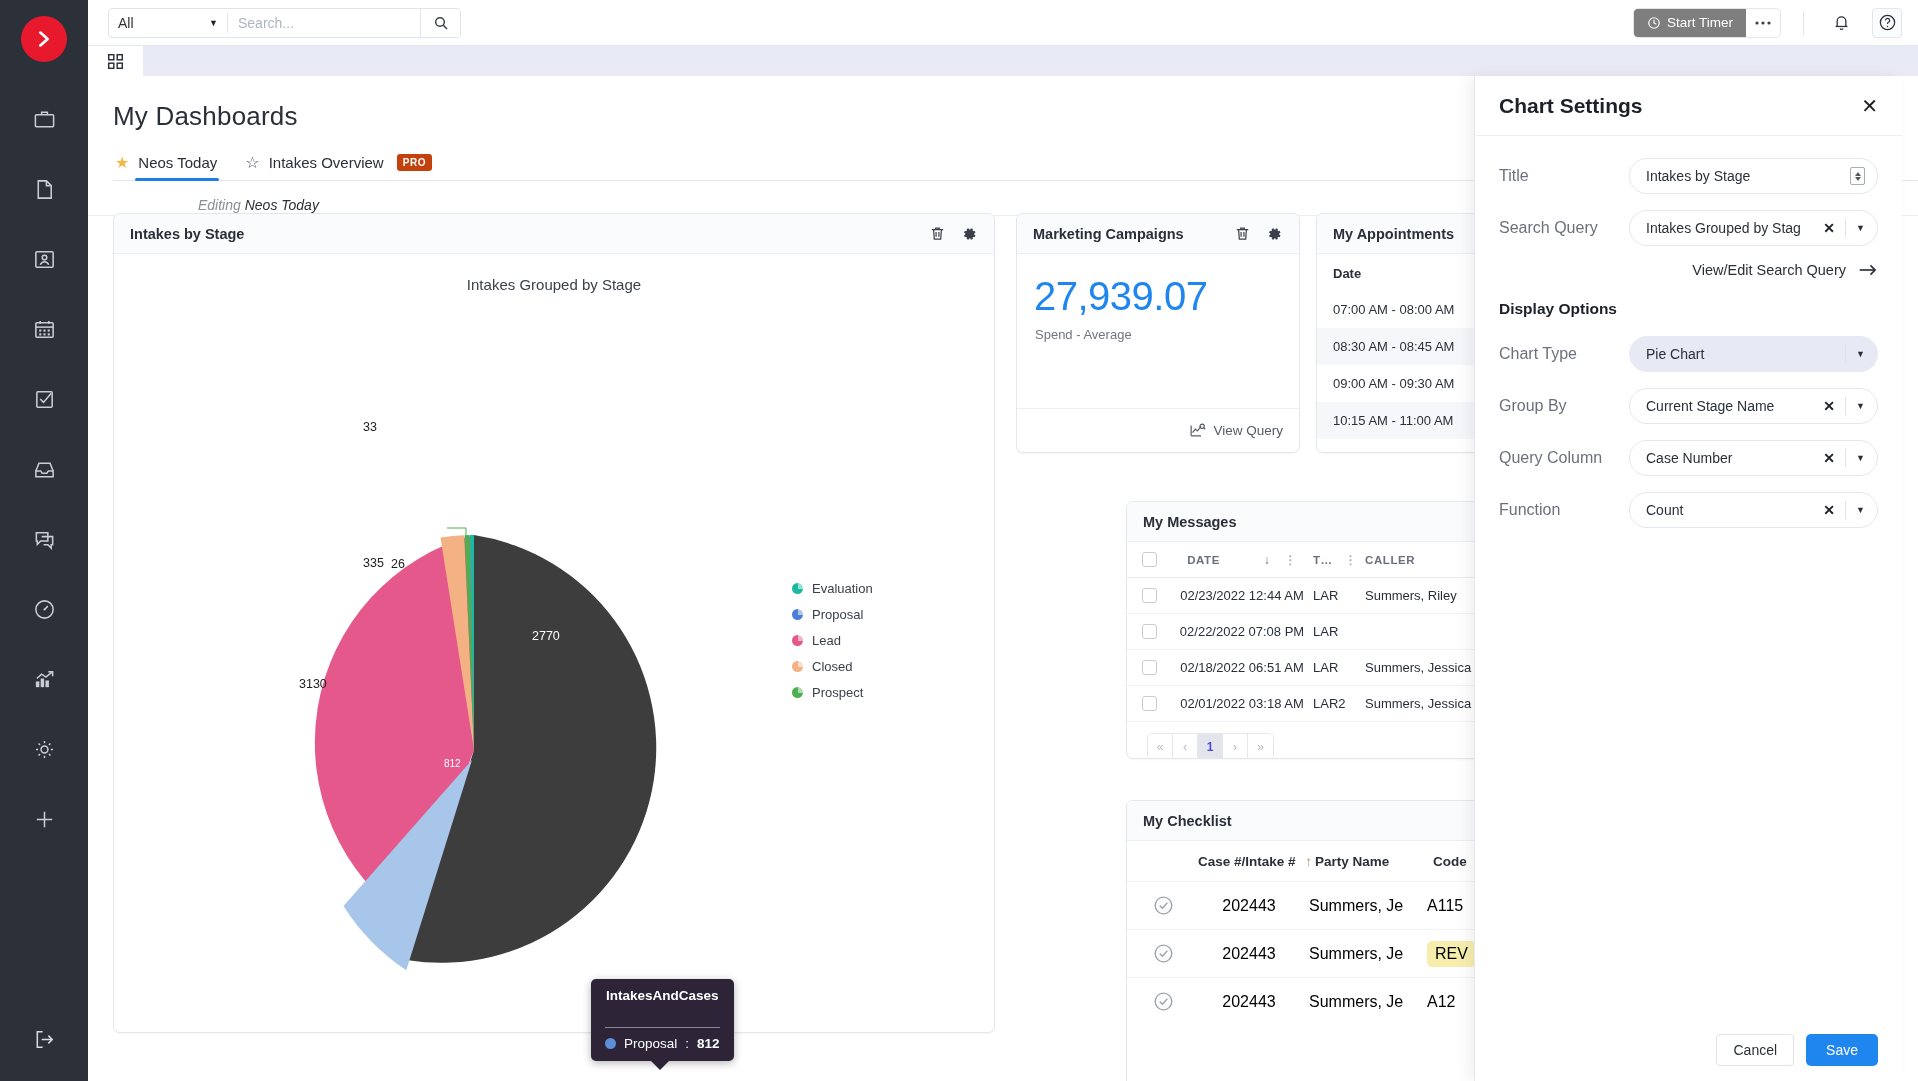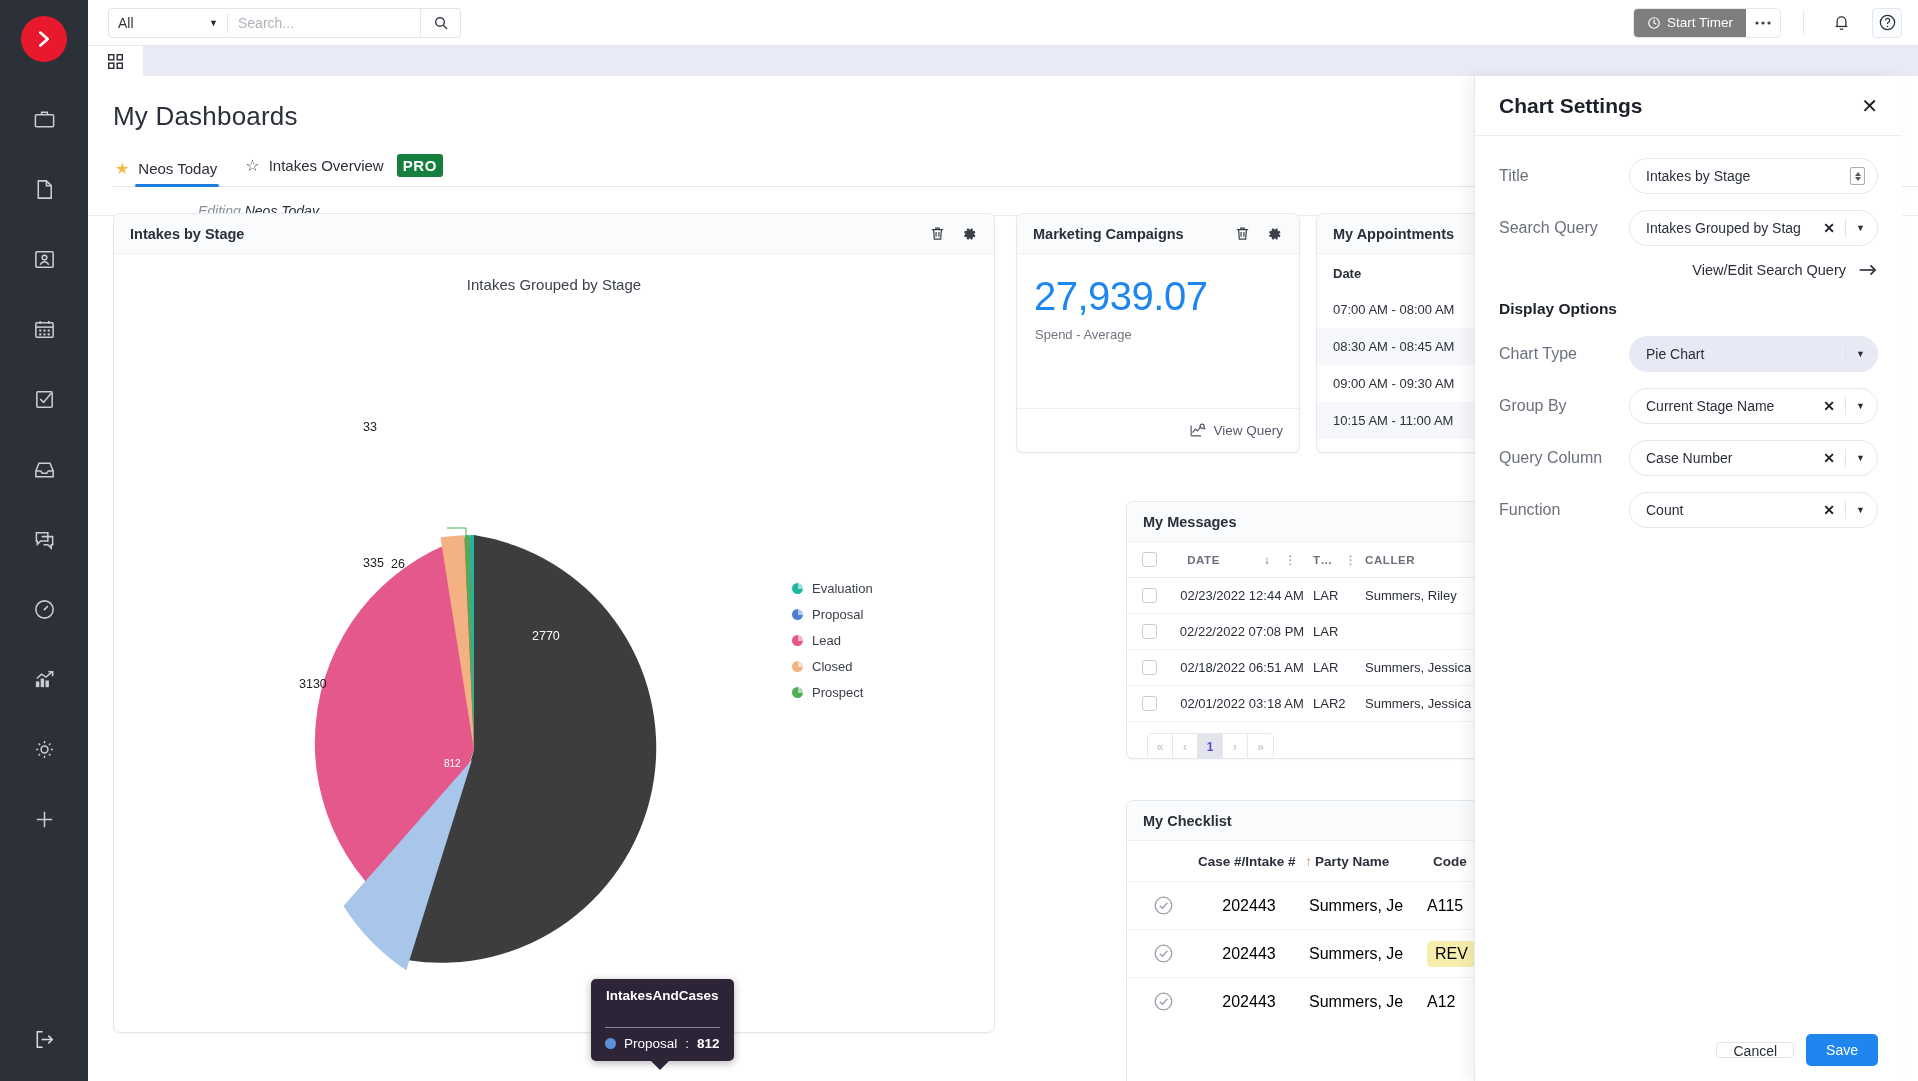--- a/index.html
+++ b/index.html
@@ -85,21 +85,21 @@
 
   .tabs { margin: 18px 0 0 25px; display: flex; align-items: flex-end; gap: 24px;
           border-bottom: 1px solid #e3e6ec; padding-bottom: 0; width: calc(100% - 25px); }
   .tab { display: flex; align-items: center; gap: 9px; padding: 4px 2px 9px 2px; cursor: pointer; position: relative; }
   .tab .label { font-size: 15px; color: #2a2f3a; }
   .tab.active .label { color: #2a2f3a; }
   .tab.active:after {
     content:''; position:absolute; left:22px; right:0; bottom:-1px; height:3px; background:#1f7fe0; border-radius:2px;
   }
   .pro-badge {
-    background: #15803d; color: #fff; font-size: 15px; font-weight: bold; letter-spacing: .6px;
+    background: #c2410c; color: #fff; font-size: 10px; font-weight: bold; letter-spacing: .6px;
     padding: 3px 6px; border-radius: 3px; margin-left: 4px;
   }
   .editing {
     margin: 16px 0 0 110px; font-size: 14px; font-style: italic; color: #8a8f99;
   }
   .editing b { font-style: italic; font-weight: normal; color: #2a2f3a; }
   .editing-bar { position:absolute; left:0; right:0; top:96px; height:44px; border-bottom:1px solid #eceef2; }
 
   
   .grid { position: absolute; left: 25px; top: 137px; right: 0; bottom: 0; }
@@ -215,21 +215,21 @@
   .stepper { width: 15px; height: 18px; border: 1px solid #a8adb8; border-radius: 2px;
              display:flex; flex-direction:column; align-items:center; justify-content:center; gap:1px; }
   .stepper i { display:block; width:0;height:0; border-left:3px solid transparent; border-right:3px solid transparent; }
   .stepper .up { border-bottom: 4px solid #55595f; }
   .stepper .dn { border-top: 4px solid #55595f; }
   .viewedit { display:flex; align-items:center; justify-content:flex-end; gap:12px; margin: 6px 0 22px 0; cursor:pointer; }
   .viewedit span { font-size: 14.5px; color: #2a2f3a; }
   .section-title { font-size: 15.5px; font-weight: 700; color: #1c2029; margin-bottom: 18px; }
   .panel-foot { position: absolute; left: 0; right: 0; bottom: 0; height: 62px;
                 display: flex; align-items: center; justify-content: flex-end; gap: 12px; padding-right: 24px; }
-  .btn-cancel { border: 1px solid #e0e3ea; background: #fff; border-radius: 4px; height: 16px; padding: 0 16px;
+  .btn-cancel { border: 1px solid #e0e3ea; background: #fff; border-radius: 4px; height: 32px; padding: 0 16px;
                 font-size: 14px; color: #2a2f3a; cursor: pointer; font-family: "Liberation Sans", sans-serif; }
   .btn-save { border: 0; background: #1f86f0; color: #fff; border-radius: 5px; height: 32px; padding: 0 20px;
               font-size: 14px; cursor: pointer; font-family: "Liberation Sans", sans-serif; }
 </style>
 </head>
 <body>
 
 <div class="app">
 
   <div class="rail">

